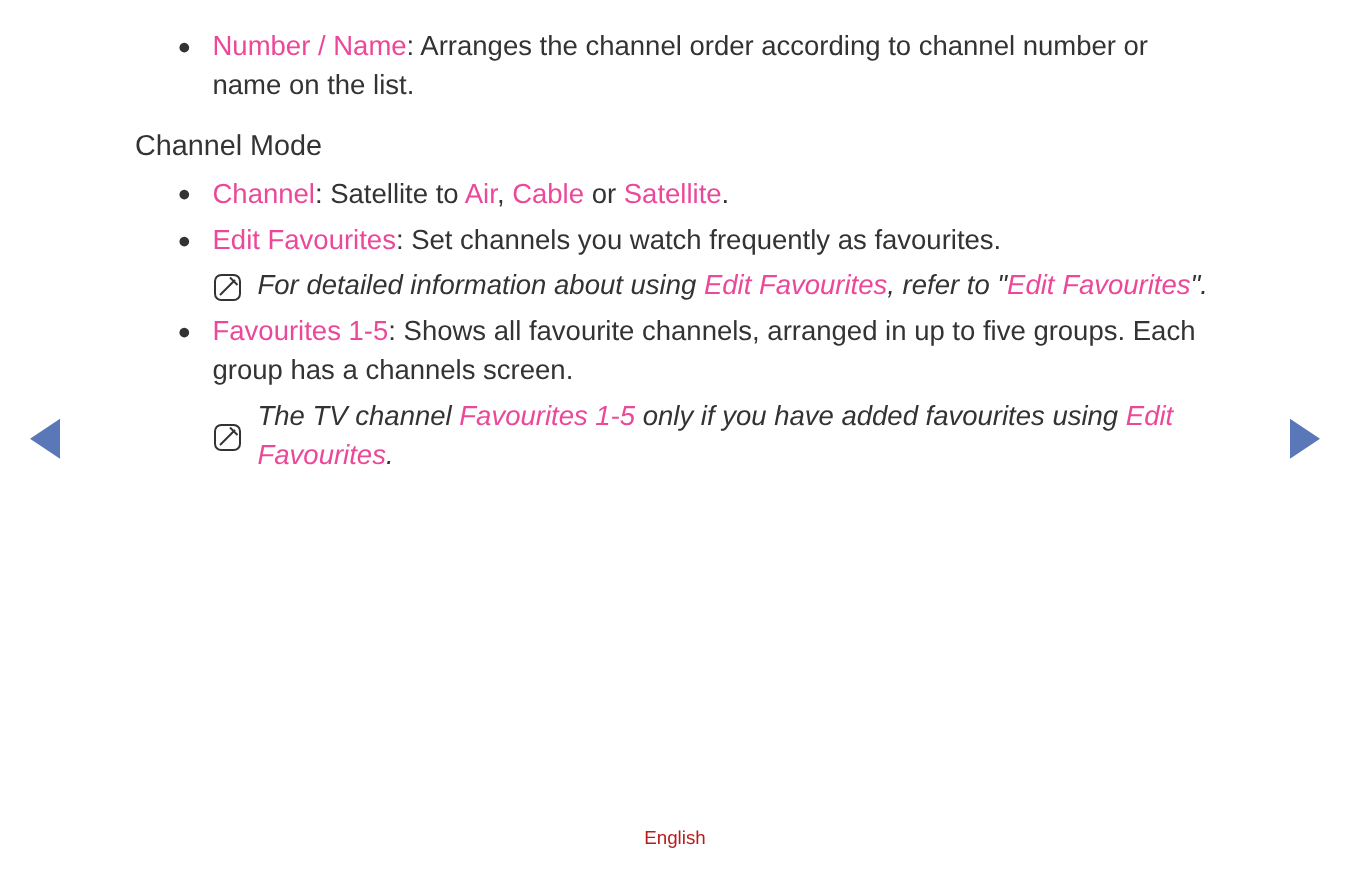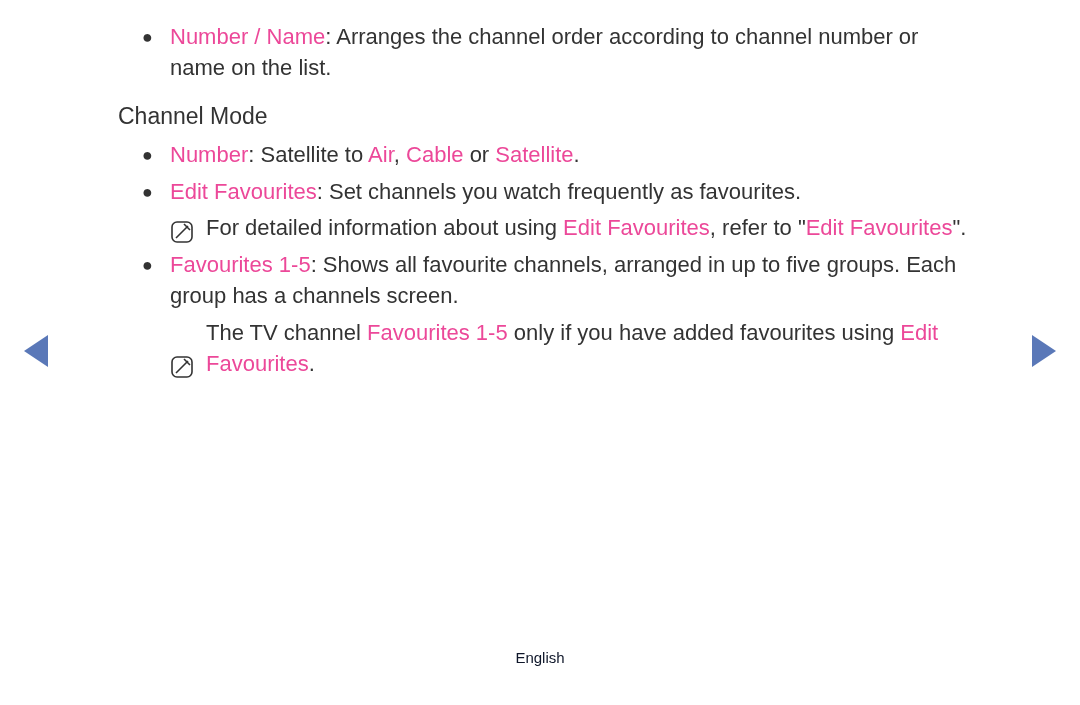--- a/index.html
+++ b/index.html
@@ -17,43 +17,43 @@
       padding: 22px 110px 0 108px;
     }
     .heading {
       font-weight: 400;
       color: #333333;
       margin-bottom: 8px;
       font-size: 23px;
     }
     .section2 {
       margin-top: 16px;
-      margin-left: 10px;
     }
     .bullet-row {
       display: flex;
       align-items: flex-start;
       margin-bottom: 6px;
       padding-left: 34px;
     }
     .bullet-dot {
       flex: 0 0 auto;
       width: 28px;
       font-size: 18px;
       line-height: 30px;
       color: #333333;
     }
     .bullet-body {
       flex: 1 1 auto;
     }
     .note-row {
       display: flex;
-      align-items: flex-end;
+      align-items: center;
       margin-bottom: 6px;
       padding-left: 62px;
+      font-style: italic;
     }
     .note-icon {
       flex: 0 0 auto;
       width: 36px;
       line-height: 30px;
     }
     .note-icon svg { display: block; margin-top: 2px; }
     .hl { color: #ec4899; }
     .arrow-left, .arrow-right {
       position: absolute;
@@ -66,46 +66,46 @@
     .arrow-left {
       left: 24px;
       border-right: 24px solid #5a78b8;
     }
     .arrow-right {
       right: 24px;
       border-left: 24px solid #5a78b8;
     }
     .footer-lang {
       position: absolute;
-      bottom: 37px;
+      bottom: 24px;
       width: 100%;
       text-align: center;
       font-size: 15px;
-      color: #0f172a;
+      color: #b91c1c;
     }
   </style>
 </head>
 <body>
 
 <div class="content">
 
 
   <div class="bullet-row">
     <div class="bullet-dot">●</div>
     <div class="bullet-body">
       <span class="hl">Number / Name</span><span>: Arranges the channel order according to channel number or name on the list.</span>
     </div>
   </div>
 
   <div class="heading section2">Channel Mode</div>
 
   <div class="bullet-row">
     <div class="bullet-dot">●</div>
     <div class="bullet-body">
-      <span class="hl">Number</span><span>: Satellite to </span><span class="hl">Air</span><span>, </span><span class="hl">Cable</span><span> or </span><span class="hl">Satellite</span><span>.</span>
+      <span class="hl">Channel</span><span>: Satellite to </span><span class="hl">Air</span><span>, </span><span class="hl">Cable</span><span> or </span><span class="hl">Satellite</span><span>.</span>
     </div>
   </div>
 
   <div class="bullet-row">
     <div class="bullet-dot">●</div>
     <div class="bullet-body">
       <span class="hl">Edit Favourites</span><span>: Set channels you watch frequently as favourites.</span>
     </div>
   </div>
 

